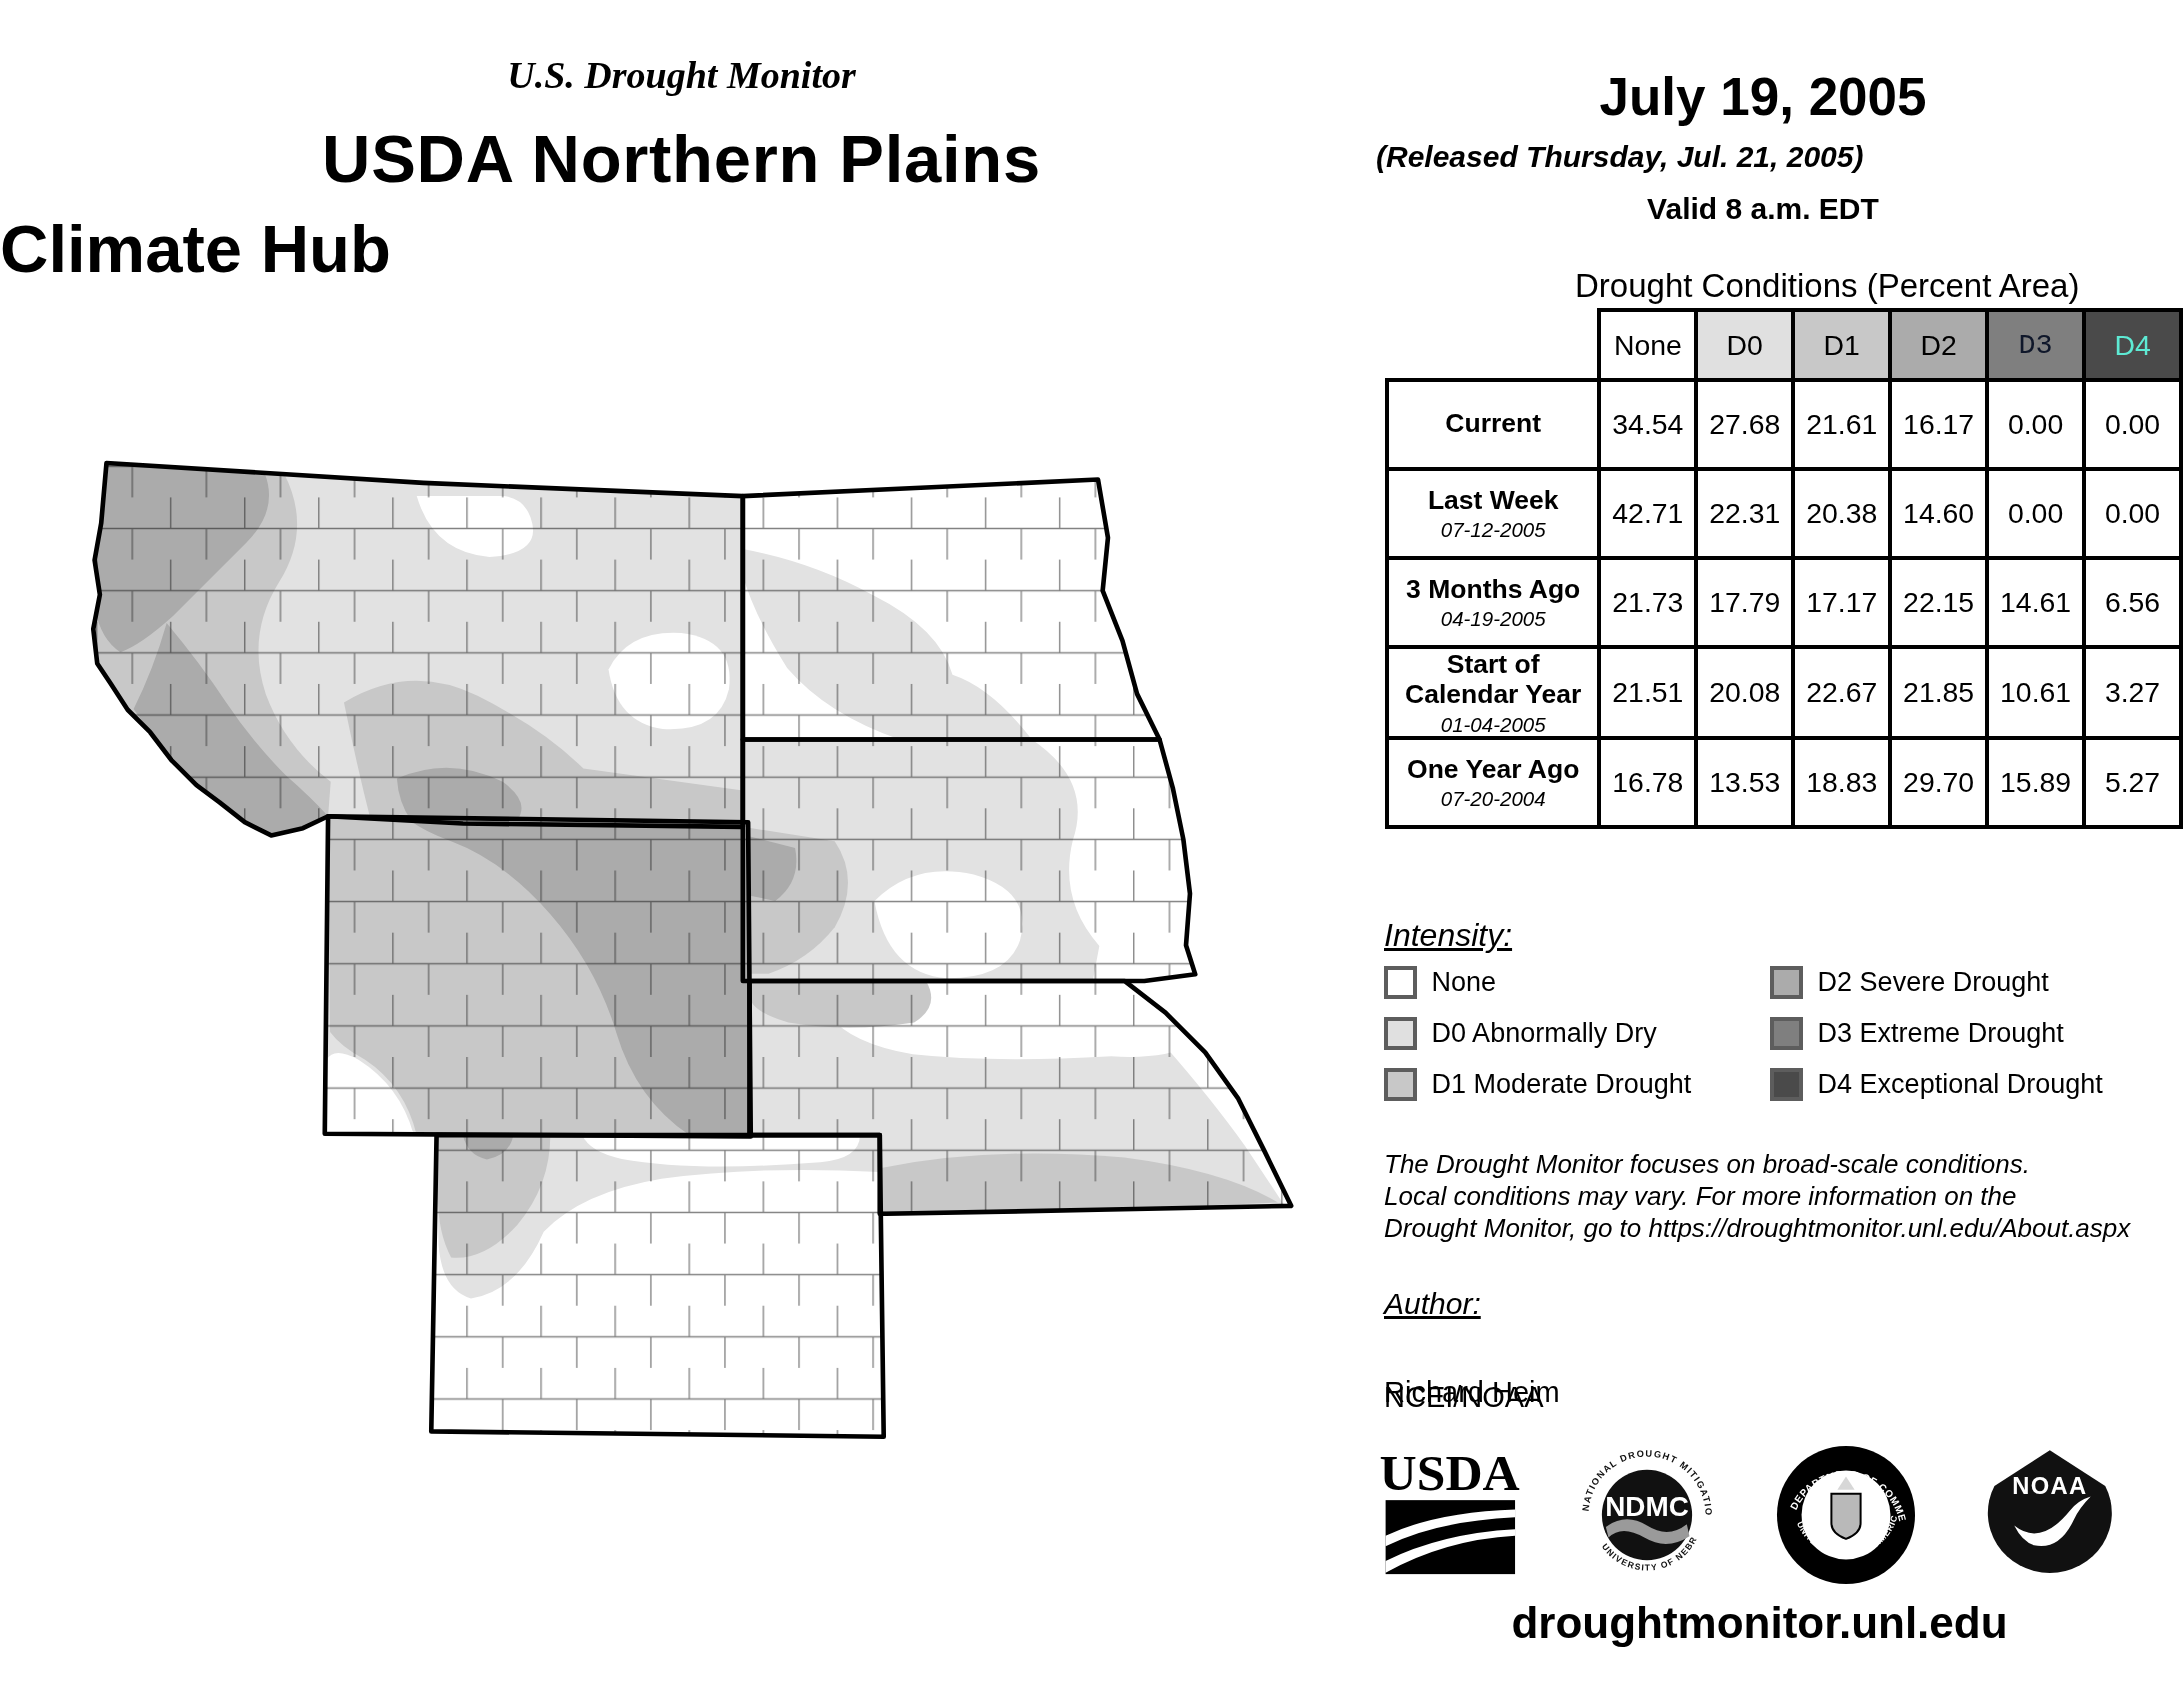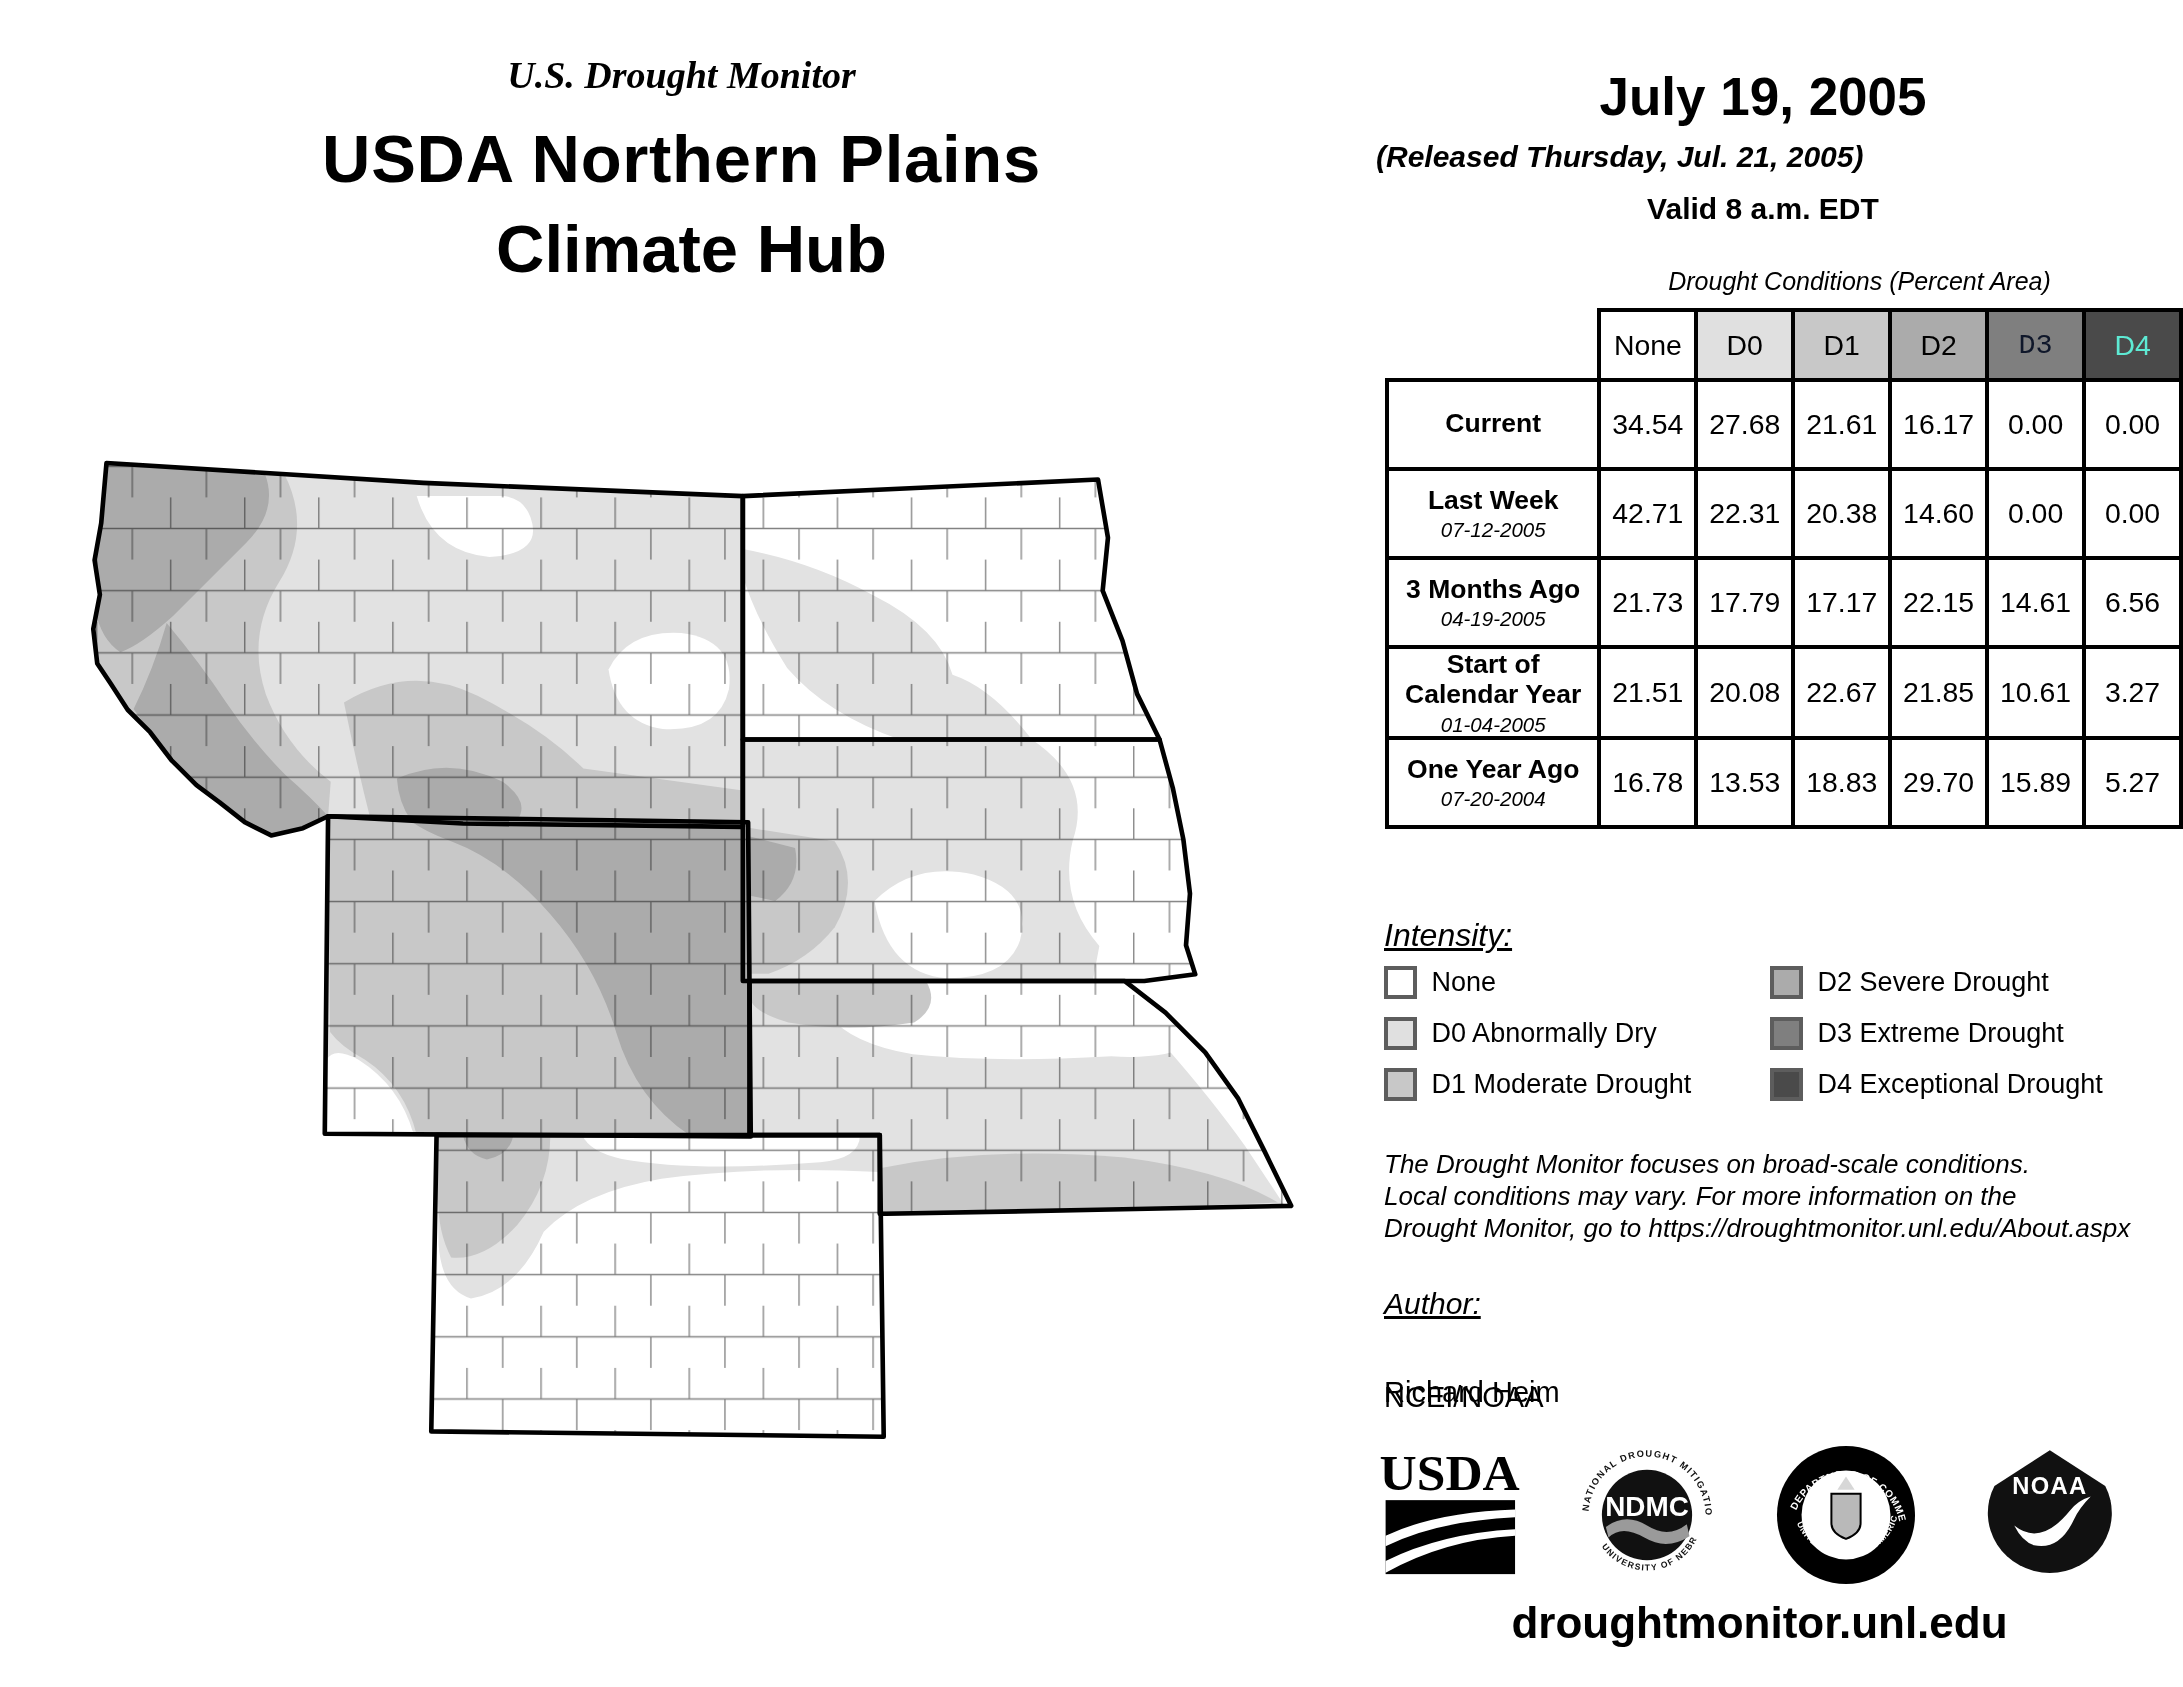--- a/index.html
+++ b/index.html
@@ -4,31 +4,31 @@
 <style>
   html,body{margin:0;padding:0;background:#fff;}
   body{width:2183px;height:1687px;position:relative;overflow:hidden;
        font-family:"Liberation Sans",sans-serif;color:#000;}
   .abs{position:absolute;}
   
   .supertitle{left:0;top:53px;width:1363px;text-align:center;
               font-size:38px;font-weight:bold;font-style:italic;font-family:Liberation Serif, serif;}
   .title1{left:0;top:120px;width:1363px;text-align:center;
           font-size:67px;font-weight:bold;letter-spacing:0.7px;}
-  .title2{left:10px;top:210px;width:1363px;text-align:center;
+  .title2{left:0;top:210px;width:1363px;
           font-size:67px;font-weight:bold;}
   
   .r-date{left:1376px;top:66px;width:774px;text-align:center;
           font-size:53px;font-weight:bold;}
   .r-released{left:1376px;top:140px;width:774px;text-align:left;
           font-size:30px;font-weight:bold;font-style:italic;}
   .r-valid{left:1376px;top:192px;width:774px;text-align:center;
           font-size:30px;font-weight:bold;}
-  .tbl-title{left:1575px;top:267px;width:569px;text-align:center;
-          font-size:25px;font-style:italic;}
+  .tbl-title{left:1575px;top:267px;width:569px;
+          font-size:33px;}
   
   table.dm{border-collapse:collapse;position:absolute;left:1385px;top:308px;}
   table.dm td,table.dm th{border:4px solid #000;background:#fff;
           text-align:center;vertical-align:middle;font-size:28.4px;font-weight:normal;}
   table.dm .corner{border:none;background:transparent;}
   table.dm th{width:91px;height:64px;}
   table.dm td.val{width:91px;}
   table.dm td.rowlab{width:198px;font-weight:bold;font-size:26.5px;line-height:1.15;padding:0 5.3px;}
   table.dm tr.body-row{height:89px;}
   .row-date{font-weight:normal;font-style:italic;font-size:20.5px;margin-top:2.6px;}

